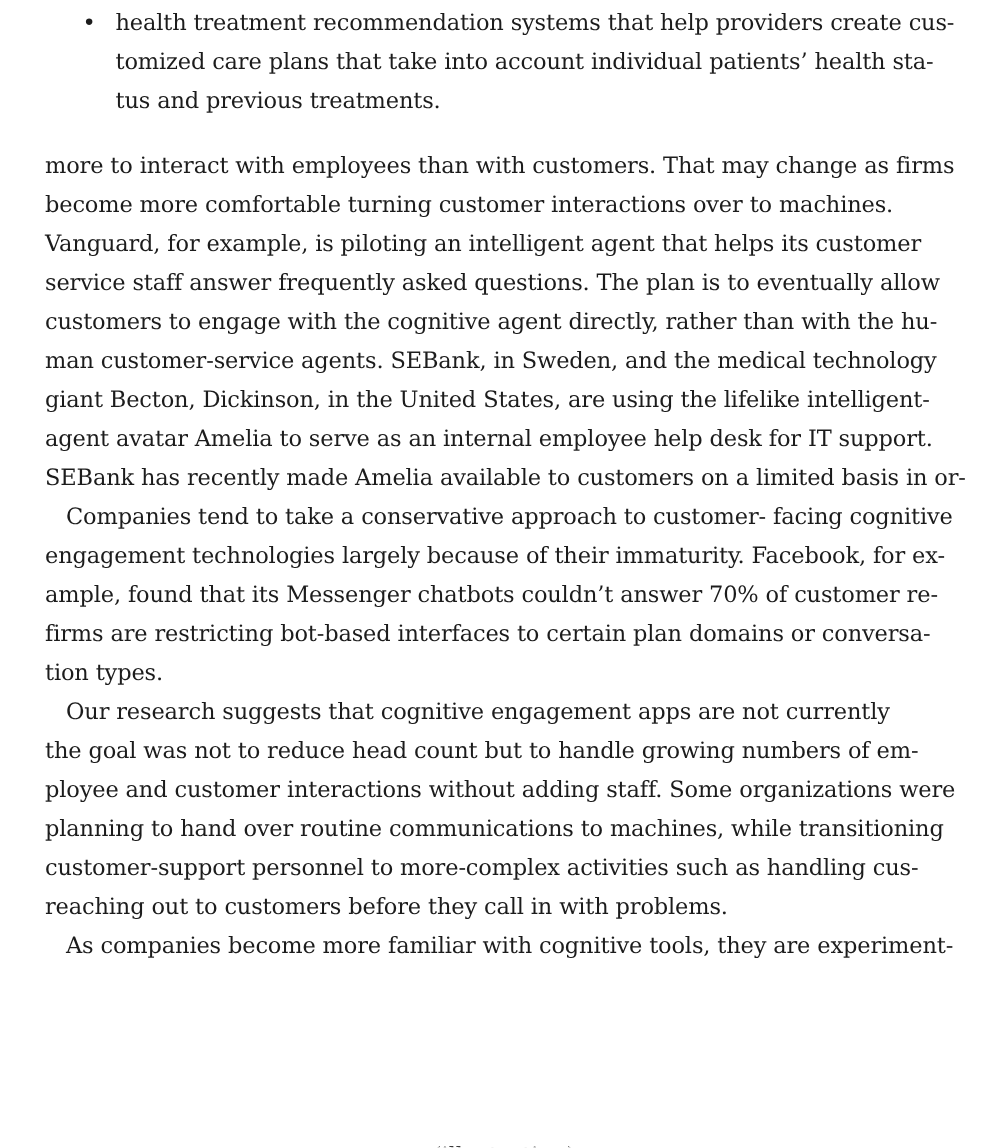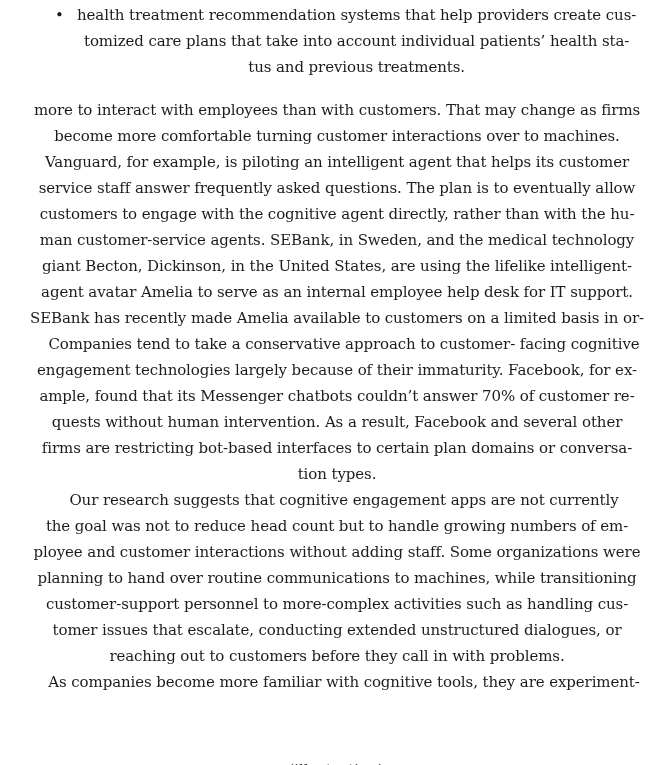--- a/index.html
+++ b/index.html
@@ -20,21 +20,20 @@
     height: 765px;
     box-sizing: border-box;
     padding: 2px 28px 0 30px;
     background: #ffffff;
   }
   .line {
     font-size: 15px;
     line-height: 26px;
     letter-spacing: -0.1px;
     white-space: nowrap;
-    text-align: center;
   }
   .bullet-item {
     display: flex;
     align-items: flex-start;
     padding-left: 25px;
   }
   .bullet-marker {
     flex: none;
     width: 22px;
     font-size: 15px;
@@ -84,31 +83,29 @@
         <div class="line">customers to engage with the cognitive agent directly, rather than with the hu-</div>
         <div class="line">man customer-service agents. SEBank, in Sweden, and the medical technology</div>
         <div class="line">giant Becton, Dickinson, in the United States, are using the lifelike intelligent-</div>
         <div class="line">agent avatar Amelia to serve as an internal employee help desk for IT support.</div>
         <div class="line">SEBank has recently made Amelia available to customers on a limited basis in or-</div>
       </div>
       <div class="para">
         <div class="line first">Companies tend to take a conservative approach to customer- facing cognitive</div>
         <div class="line">engagement technologies largely because of their immaturity. Facebook, for ex-</div>
         <div class="line">ample, found that its Messenger chatbots couldn’t answer 70% of customer re-</div>
-        <div class="line">quests without human intervention. As a result, Facebook and several other</div>
         <div class="line">firms are restricting bot-based interfaces to certain plan domains or conversa-</div>
         <div class="line">tion types.</div>
       </div>
       <div class="para">
         <div class="line first">Our research suggests that cognitive engagement apps are not currently</div>
         <div class="line">the goal was not to reduce head count but to handle growing numbers of em-</div>
         <div class="line">ployee and customer interactions without adding staff. Some organizations were</div>
         <div class="line">planning to hand over routine communications to machines, while transitioning</div>
         <div class="line">customer-support personnel to more-complex activities such as handling cus-</div>
-        <div class="line">tomer issues that escalate, conducting extended unstructured dialogues, or</div>
         <div class="line">reaching out to customers before they call in with problems.</div>
       </div>
       <div class="para">
         <div class="line first">As companies become more familiar with cognitive tools, they are experiment-</div>
       </div>
     </div>
 
   <div class="clipped-line">
     <span>(illustration)</span>
   </div>

